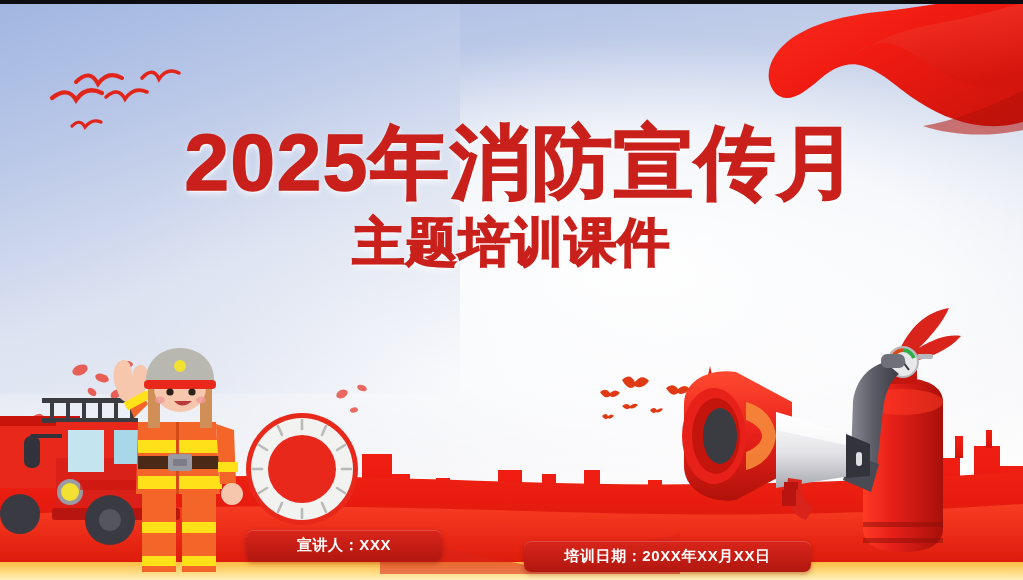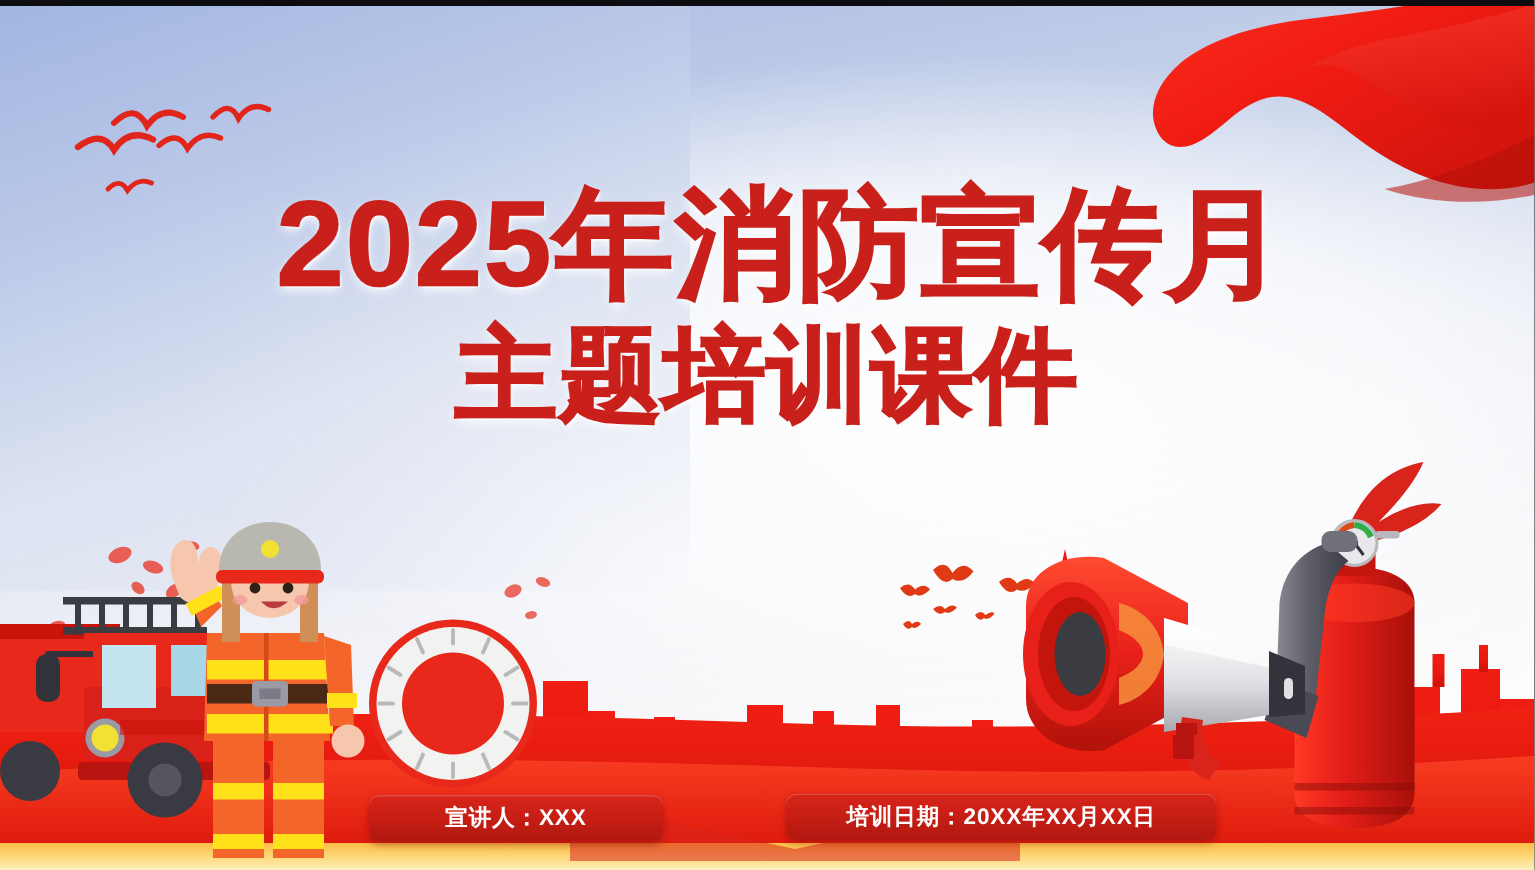--- a/index.html
+++ b/index.html
@@ -99,35 +99,35 @@
     font-weight:900;
     letter-spacing:.02em;
     line-height:1.02;
     text-shadow:
        0 0 1px rgba(201,32,27,.55),
        2px 2px 0 rgba(255,255,255,.45),
        0 3px 7px rgba(255,255,255,.85);
     -webkit-text-stroke:1.5px #c9201b;
   }
   .t1{ font-size:80px;padding-left:20px; }
-  .t2{ font-size:68px; margin-top:12px; }
+  .t2{ font-size:52px; margin-top:12px; }
 
   
   .pill{
     position:absolute; z-index:45; height:31px;
     display:flex; align-items:center; justify-content:center;
     border-radius:7px;
     color:#ffffff; font-size:15px; font-weight:700;
     letter-spacing:.04em;
     background:linear-gradient(to bottom,#d9251b 0%,#c41d14 55%,#b01810 100%);
     box-shadow:0 2px 5px rgba(120,10,5,.40), inset 0 1px 0 rgba(255,255,255,.18);
     white-space:nowrap;
   }
   .pill-speaker{ left:246px; bottom:19px; width:196px; }
-  .pill-date{ left:524px; bottom:20px; width:287px; }
+  .pill-date{ left:524px; bottom:8px; width:287px; }
 
   
   .chev{
     position:absolute; left:380px; bottom:6px; width:300px; height:40px; z-index:42;
   }
 </style>
 </head>
 <body>
 
 <div id="slide">

